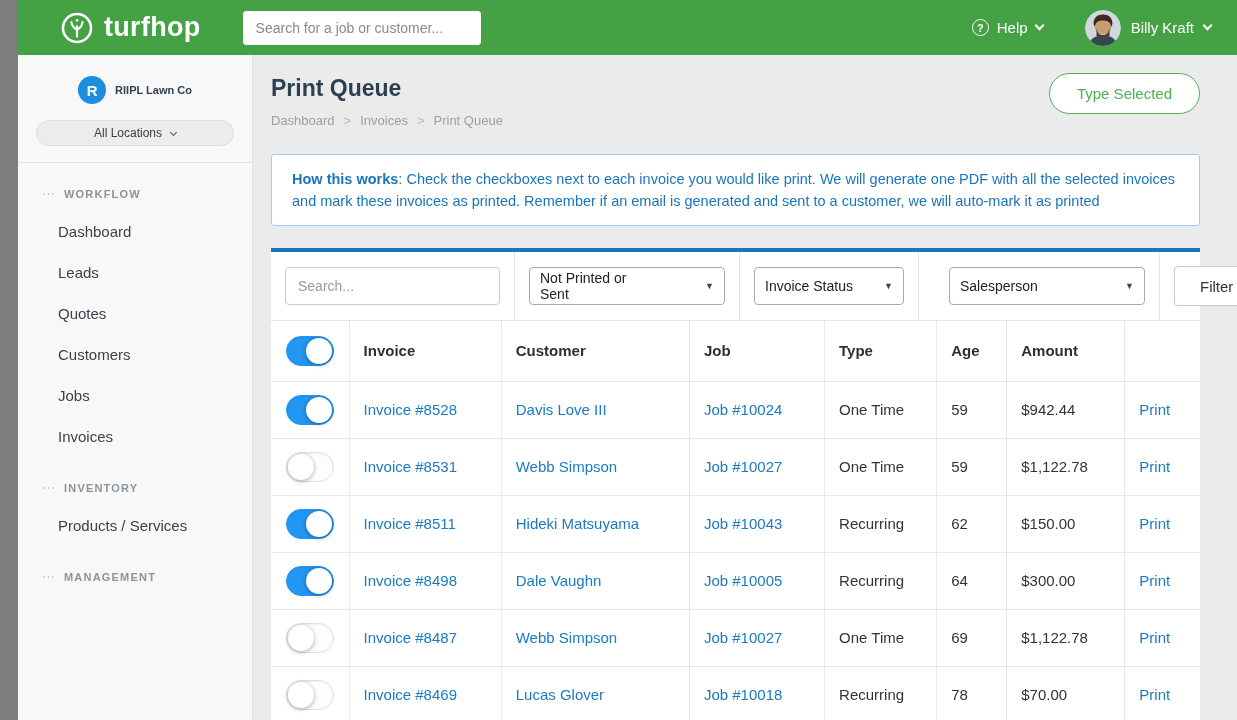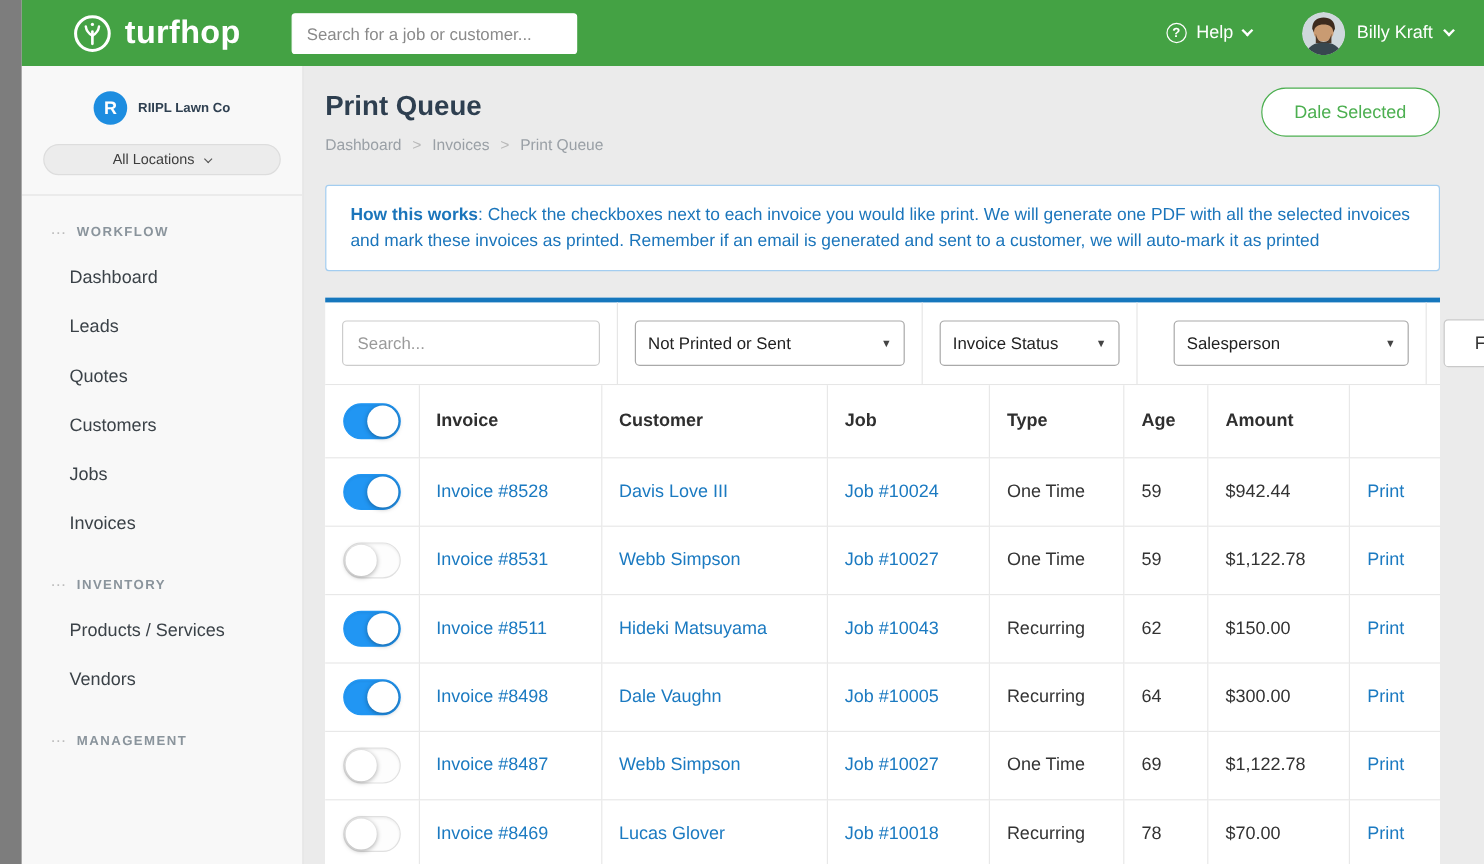--- a/index.html
+++ b/index.html
@@ -51,21 +51,21 @@
   .info-box strong { font-weight:bold; }
 
   .panel { margin-top:22px; background:#fff; border-top:4px solid #1677bd; }
   .filter-row { display:flex; align-items:stretch; border-bottom:1px solid #e6e6e6; }
   .fcell { padding:14px; display:flex; align-items:center; }
   .fcell:not(:last-child) { border-right:1px solid #e6e6e6; }
   .search-box { width:215px; height:38px; border:1px solid #ccc; border-radius:4px; padding:0 12px; font-size:14px; font-family:inherit; color:#333; outline:none; }
   .search-box::placeholder { color:#9a9a9a; }
   .select { display:flex; align-items:center; justify-content:space-between; border:1px solid #a9a9a9; border-radius:4px; height:38px; padding:0 10px; font-size:14px; color:#222; cursor:pointer; background:#fff; }
   .select .arrow { font-size:9px; color:#444; margin-left:14px; }
-  .sel-1 { width:225px;gap:40px; } .sel-2 { width:150px; } .sel-3 { width:196px;margin-left:16px; }
+  .sel-1 { width:196px;gap:40px; } .sel-2 { width:150px; } .sel-3 { width:196px;margin-left:16px; }
   .filter-btn { height:40px; padding:0 25px; background:#fff; border:1px solid #c9c9c9; border-radius:4px; font-size:15px; color:#333; cursor:pointer; font-family:inherit; }
 
   table { width:100%; border-collapse:collapse; table-layout:fixed; border-style:hidden; }
   th, td { border:1px solid #e8e8e8; padding:0 14px; height:57px; text-align:left; font-size:15px; color:#333; background:#fff; }
   th { font-weight:bold; height:60px; color:#2f2f2f; }
   .c-toggle { text-align:center; }
 
   .toggle { display:inline-block; position:relative; width:48px; height:30px; border-radius:15px; background:#fdfdfd; border:1px solid #e0e0e0; cursor:pointer; vertical-align:middle; box-shadow:inset 0 1px 2px rgba(0,0,0,.06); }
   .toggle::after { content:""; position:absolute; width:26px; height:26px; border-radius:50%; background:#fff; top:1px; left:1px; box-shadow:0 1px 4px rgba(0,0,0,.35); }
   .toggle.on { background:#2196f3; border-color:#2196f3; }
@@ -143,42 +143,41 @@
           <div class="nav-item">Leads</div>
           <div class="nav-item">Quotes</div>
           <div class="nav-item">Customers</div>
           <div class="nav-item">Jobs</div>
           <div class="nav-item">Invoices</div>
           <div class="nav-header">
             <span class="dots">⋯</span>
             <span>INVENTORY</span>
           </div>
           <div class="nav-item">Products / Services</div>
-          <div class="nav-item">Vendors</div>
           <div class="nav-header">
             <span class="dots">⋯</span>
             <span>MANAGEMENT</span>
           </div>
           <div class="nav-header"></div>
         </nav>
     </aside>
 
     <main class="main">
       <div class="page-head">
         <div>
           <h1 class="page-title">Print Queue</h1>
           <div class="breadcrumb">
             <span class="crumb">Dashboard</span>
             <span class="sep">&gt;</span>
             <span class="crumb">Invoices</span>
             <span class="sep">&gt;</span>
             <span class="crumb-current">Print Queue</span>
           </div>
         </div>
-        <button class="print-selected">Dale Selected</button>
+        <button class="print-selected">Type Selected</button>
       </div>
 
       <div class="info-box">
         <strong>How this works</strong><span>: Check the checkboxes next to each invoice you would like print. We will generate one PDF with all the selected invoices and mark these invoices as printed. Remember if an email is generated and sent to a customer, we will auto-mark it as printed</span>
       </div>
 
       <div class="panel">
         <div class="filter-row">
           <div class="fcell">
             <input class="search-box" type="text" placeholder="Search..." style="">

